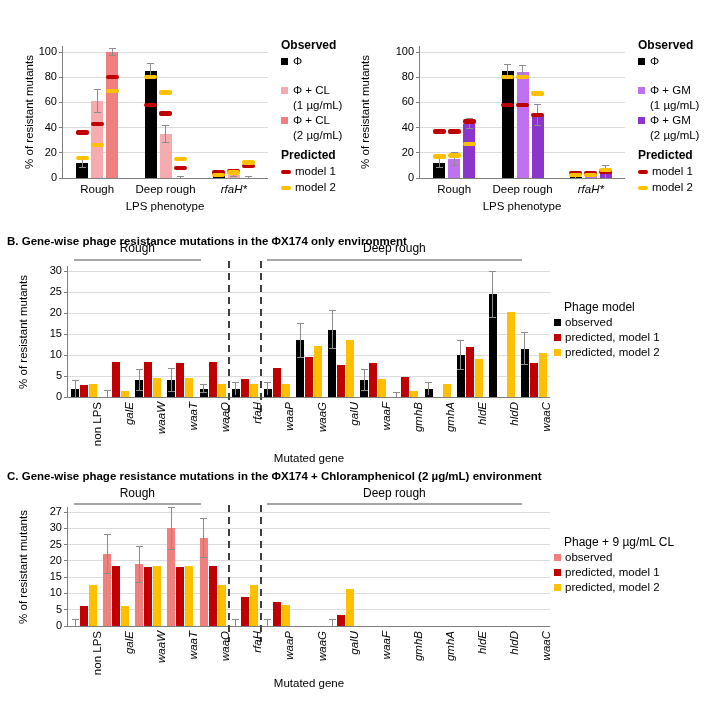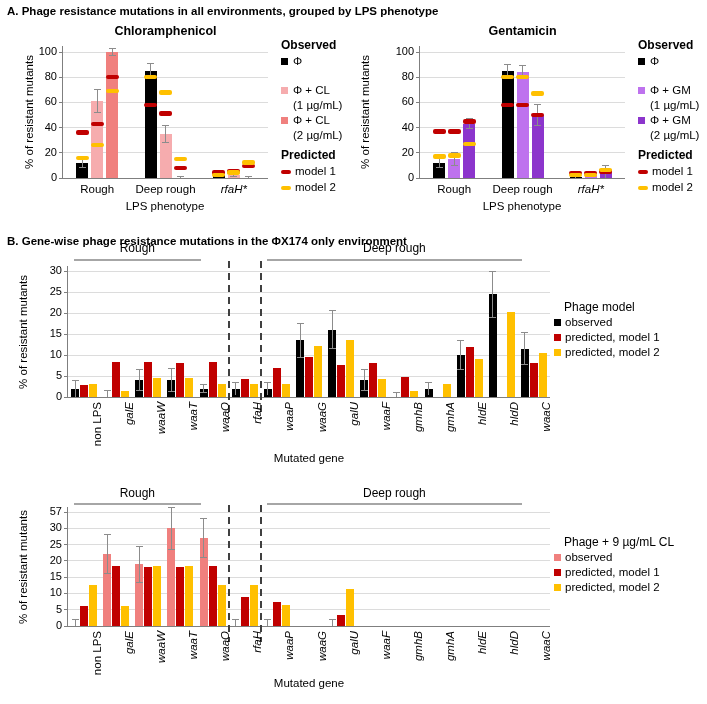--- a/index.html
+++ b/index.html
@@ -8,21 +8,20 @@
   .panel{position:absolute;left:0;width:707px;}
   .ptitle{position:absolute;left:7px;top:5px;margin:0;font-size:11.5px;font-weight:bold;
           font-family:"Liberation Sans",sans-serif;}
   .chart-host{position:absolute;left:0;top:0;right:0;bottom:0;}
 </style>
 </head>
 <body>
 
 <div class="page">
   <section class="panel" id="panelA" style="top:0;height:230px">
-    <h2 class="ptitle">A. Phage resistance mutations in all environments, grouped by LPS phenotype</h2>
     <div class="chart-host" id="chartA1">
         <div style="position: absolute; left: 63px; top: 177.5px; width: 205px; height: 1px; background: rgb(127, 127, 127);"></div>
         <div style="position: absolute; left: 59px; top: 177.5px; width: 4px; height: 1px; background: rgb(127, 127, 127);"></div>
         <div style="position: absolute; left: 27px; top: 171px; width: 30px; text-align: right; font-size: 11px; line-height: 13px;">0</div>
         <div style="position: absolute; left: 63px; top: 152.3px; width: 205px; height: 1px; background: rgb(220, 220, 220);"></div>
         <div style="position: absolute; left: 59px; top: 152.3px; width: 4px; height: 1px; background: rgb(127, 127, 127);"></div>
         <div style="position: absolute; left: 27px; top: 145.8px; width: 30px; text-align: right; font-size: 11px; line-height: 13px;">20</div>
         <div style="position: absolute; left: 63px; top: 127.1px; width: 205px; height: 1px; background: rgb(220, 220, 220);"></div>
         <div style="position: absolute; left: 59px; top: 127.1px; width: 4px; height: 1px; background: rgb(127, 127, 127);"></div>
         <div style="position: absolute; left: 27px; top: 120.6px; width: 30px; text-align: right; font-size: 11px; line-height: 13px;">40</div>
@@ -31,21 +30,20 @@
         <div style="position: absolute; left: 27px; top: 95.4px; width: 30px; text-align: right; font-size: 11px; line-height: 13px;">60</div>
         <div style="position: absolute; left: 63px; top: 76.7px; width: 205px; height: 1px; background: rgb(220, 220, 220);"></div>
         <div style="position: absolute; left: 59px; top: 76.7px; width: 4px; height: 1px; background: rgb(127, 127, 127);"></div>
         <div style="position: absolute; left: 27px; top: 70.2px; width: 30px; text-align: right; font-size: 11px; line-height: 13px;">80</div>
         <div style="position: absolute; left: 63px; top: 51.5px; width: 205px; height: 1px; background: rgb(220, 220, 220);"></div>
         <div style="position: absolute; left: 59px; top: 51.5px; width: 4px; height: 1px; background: rgb(127, 127, 127);"></div>
         <div style="position: absolute; left: 27px; top: 45px; width: 30px; text-align: right; font-size: 11px; line-height: 13px;">100</div>
         <div style="position: absolute; left: 62px; top: 46px; width: 1px; height: 133px; background: rgb(127, 127, 127);"></div>
         <div style="position: absolute; left: -40px; top: 105px; width: 140px; height: 14px; text-align: center; font-size: 11.5px; transform: rotate(-90deg);">% of resistant mutants</div>
         <div style="position: absolute; left: 95px; top: 200px; width: 140px; text-align: center; font-size: 11.5px;">LPS phenotype</div>
-        <div style="position: absolute; left: 63px; top: 24px; width: 205px; text-align: center; font-size: 12.5px; font-weight: bold;">Chloramphenicol</div>
         <div style="position: absolute; left: 52.1667px; top: 183px; width: 90px; text-align: center; font-size: 11.5px;">Rough</div>
         <div style="position: absolute; left: 76.1667px; top: 162.88px; width: 12px; height: 15.12px; background: rgb(0, 0, 0);"></div>
         <div style="position: absolute; left: 81.6667px; top: 157.84px; width: 1px; height: 10.08px; background: rgb(140, 140, 140);"></div>
         <div style="position: absolute; left: 78.6667px; top: 157.34px; width: 7px; height: 1px; background: rgb(140, 140, 140);"></div>
         <div style="position: absolute; left: 78.6667px; top: 167.42px; width: 7px; height: 1px; background: rgb(140, 140, 140);"></div>
         <div style="position: absolute; left: 91.1667px; top: 101.14px; width: 12px; height: 76.86px; background: rgb(246, 172, 174);"></div>
         <div style="position: absolute; left: 96.6667px; top: 89.8px; width: 1px; height: 22.68px; background: rgb(140, 140, 140);"></div>
         <div style="position: absolute; left: 93.6667px; top: 89.3px; width: 7px; height: 1px; background: rgb(140, 140, 140);"></div>
         <div style="position: absolute; left: 93.6667px; top: 111.98px; width: 7px; height: 1px; background: rgb(140, 140, 140);"></div>
         <div style="position: absolute; left: 106.167px; top: 52px; width: 12px; height: 126px; background: rgb(240, 128, 126);"></div>
@@ -122,21 +120,20 @@
         <div style="position: absolute; left: 384px; top: 95.4px; width: 30px; text-align: right; font-size: 11px; line-height: 13px;">60</div>
         <div style="position: absolute; left: 420px; top: 76.7px; width: 205px; height: 1px; background: rgb(220, 220, 220);"></div>
         <div style="position: absolute; left: 416px; top: 76.7px; width: 4px; height: 1px; background: rgb(127, 127, 127);"></div>
         <div style="position: absolute; left: 384px; top: 70.2px; width: 30px; text-align: right; font-size: 11px; line-height: 13px;">80</div>
         <div style="position: absolute; left: 420px; top: 51.5px; width: 205px; height: 1px; background: rgb(220, 220, 220);"></div>
         <div style="position: absolute; left: 416px; top: 51.5px; width: 4px; height: 1px; background: rgb(127, 127, 127);"></div>
         <div style="position: absolute; left: 384px; top: 45px; width: 30px; text-align: right; font-size: 11px; line-height: 13px;">100</div>
         <div style="position: absolute; left: 419px; top: 46px; width: 1px; height: 133px; background: rgb(127, 127, 127);"></div>
         <div style="position: absolute; left: 296px; top: 105px; width: 140px; height: 14px; text-align: center; font-size: 11.5px; transform: rotate(-90deg);">% of resistant mutants</div>
         <div style="position: absolute; left: 452px; top: 200px; width: 140px; text-align: center; font-size: 11.5px;">LPS phenotype</div>
-        <div style="position: absolute; left: 420px; top: 24px; width: 205px; text-align: center; font-size: 12.5px; font-weight: bold;">Gentamicin</div>
         <div style="position: absolute; left: 409.167px; top: 183px; width: 90px; text-align: center; font-size: 11.5px;">Rough</div>
         <div style="position: absolute; left: 433.167px; top: 162.88px; width: 12px; height: 15.12px; background: rgb(0, 0, 0);"></div>
         <div style="position: absolute; left: 438.667px; top: 157.84px; width: 1px; height: 10.08px; background: rgb(140, 140, 140);"></div>
         <div style="position: absolute; left: 435.667px; top: 157.34px; width: 7px; height: 1px; background: rgb(140, 140, 140);"></div>
         <div style="position: absolute; left: 435.667px; top: 167.42px; width: 7px; height: 1px; background: rgb(140, 140, 140);"></div>
         <div style="position: absolute; left: 448.167px; top: 159.1px; width: 12px; height: 18.9px; background: rgb(190, 114, 238);"></div>
         <div style="position: absolute; left: 453.667px; top: 152.8px; width: 1px; height: 12.6px; background: rgb(140, 140, 140);"></div>
         <div style="position: absolute; left: 450.667px; top: 152.3px; width: 7px; height: 1px; background: rgb(140, 140, 140);"></div>
         <div style="position: absolute; left: 450.667px; top: 164.9px; width: 7px; height: 1px; background: rgb(140, 140, 140);"></div>
         <div style="position: absolute; left: 463.167px; top: 123.82px; width: 12px; height: 54.18px; background: rgb(140, 53, 204);"></div>
@@ -334,20 +331,21 @@
         <div style="position: absolute; left: 554px; top: 89px; width: 7px; height: 7px; background: rgb(0, 0, 0);"></div>
         <div style="position: absolute; left: 565px; top: 86px; font-size: 11.5px;">observed</div>
         <div style="position: absolute; left: 554px; top: 104px; width: 7px; height: 7px; background: rgb(192, 0, 0);"></div>
         <div style="position: absolute; left: 565px; top: 101px; font-size: 11.5px;">predicted, model 1</div>
         <div style="position: absolute; left: 554px; top: 119px; width: 7px; height: 7px; background: rgb(255, 192, 0);"></div>
         <div style="position: absolute; left: 565px; top: 116px; font-size: 11.5px;">predicted, model 2</div>
       </div>
   </section>
 
   <section class="panel" id="panelC" style="top:465px;height:239px">
+    <h2 class="ptitle">C. Gene-wise phage resistance mutations in the ΦX174 + Chloramphenicol (2 µg/mL) environment</h2>
     <div class="chart-host" id="chartC">
         <div style="position: absolute; left: 68px; top: 160.5px; width: 482px; height: 1px; background: rgb(127, 127, 127);"></div>
         <div style="position: absolute; left: 64px; top: 160.5px; width: 4px; height: 1px; background: rgb(127, 127, 127);"></div>
         <div style="position: absolute; left: 32px; top: 154px; width: 30px; text-align: right; font-size: 11px; line-height: 13px;">0</div>
         <div style="position: absolute; left: 68px; top: 144.215px; width: 482px; height: 1px; background: rgb(220, 220, 220);"></div>
         <div style="position: absolute; left: 64px; top: 144.215px; width: 4px; height: 1px; background: rgb(127, 127, 127);"></div>
         <div style="position: absolute; left: 32px; top: 137.715px; width: 30px; text-align: right; font-size: 11px; line-height: 13px;">5</div>
         <div style="position: absolute; left: 68px; top: 127.93px; width: 482px; height: 1px; background: rgb(220, 220, 220);"></div>
         <div style="position: absolute; left: 64px; top: 127.93px; width: 4px; height: 1px; background: rgb(127, 127, 127);"></div>
         <div style="position: absolute; left: 32px; top: 121.43px; width: 30px; text-align: right; font-size: 11px; line-height: 13px;">10</div>
@@ -358,21 +356,21 @@
         <div style="position: absolute; left: 64px; top: 95.36px; width: 4px; height: 1px; background: rgb(127, 127, 127);"></div>
         <div style="position: absolute; left: 32px; top: 88.86px; width: 30px; text-align: right; font-size: 11px; line-height: 13px;">20</div>
         <div style="position: absolute; left: 68px; top: 79.075px; width: 482px; height: 1px; background: rgb(220, 220, 220);"></div>
         <div style="position: absolute; left: 64px; top: 79.075px; width: 4px; height: 1px; background: rgb(127, 127, 127);"></div>
         <div style="position: absolute; left: 32px; top: 72.575px; width: 30px; text-align: right; font-size: 11px; line-height: 13px;">25</div>
         <div style="position: absolute; left: 68px; top: 62.79px; width: 482px; height: 1px; background: rgb(220, 220, 220);"></div>
         <div style="position: absolute; left: 64px; top: 62.79px; width: 4px; height: 1px; background: rgb(127, 127, 127);"></div>
         <div style="position: absolute; left: 32px; top: 56.29px; width: 30px; text-align: right; font-size: 11px; line-height: 13px;">30</div>
         <div style="position: absolute; left: 68px; top: 46.505px; width: 482px; height: 1px; background: rgb(220, 220, 220);"></div>
         <div style="position: absolute; left: 64px; top: 46.505px; width: 4px; height: 1px; background: rgb(127, 127, 127);"></div>
-        <div style="position: absolute; left: 32px; top: 40.005px; width: 30px; text-align: right; font-size: 11px; line-height: 13px;">57</div>
+        <div style="position: absolute; left: 32px; top: 40.005px; width: 30px; text-align: right; font-size: 11px; line-height: 13px;">27</div>
         <div style="position: absolute; left: 67px; top: 42px; width: 1px; height: 120px; background: rgb(127, 127, 127);"></div>
         <div style="position: absolute; left: -46px; top: 95px; width: 140px; height: 14px; text-align: center; font-size: 11.5px; transform: rotate(-90deg);">% of resistant mutants</div>
         <div style="position: absolute; left: 239px; top: 212px; width: 140px; text-align: center; font-size: 11.5px;">Mutated gene</div>
         <div style="position: absolute; left: 74.0667px; top: 38px; width: 126.533px; height: 2px; background: rgb(166, 166, 166);"></div>
         <div style="position: absolute; left: 77.3333px; top: 21px; width: 120px; text-align: center; font-size: 12px;">Rough</div>
         <div style="position: absolute; left: 266.867px; top: 38px; width: 255.067px; height: 2px; background: rgb(166, 166, 166);"></div>
         <div style="position: absolute; left: 334.4px; top: 21px; width: 120px; text-align: center; font-size: 12px;">Deep rough</div>
         <div style="position: absolute; left: 227.667px; top: 40px; width: 2.5px; height: 137px; background: repeating-linear-gradient(rgb(64, 64, 64) 0px, rgb(64, 64, 64) 7px, transparent 7px, transparent 12px);"></div>
         <div style="position: absolute; left: 259.8px; top: 40px; width: 2.5px; height: 137px; background: repeating-linear-gradient(rgb(64, 64, 64) 0px, rgb(64, 64, 64) 7px, transparent 7px, transparent 12px);"></div>
         <div style="position: absolute; left: 74.5667px; top: 154.486px; width: 1px; height: 6.514px; background: rgb(140, 140, 140);"></div>

